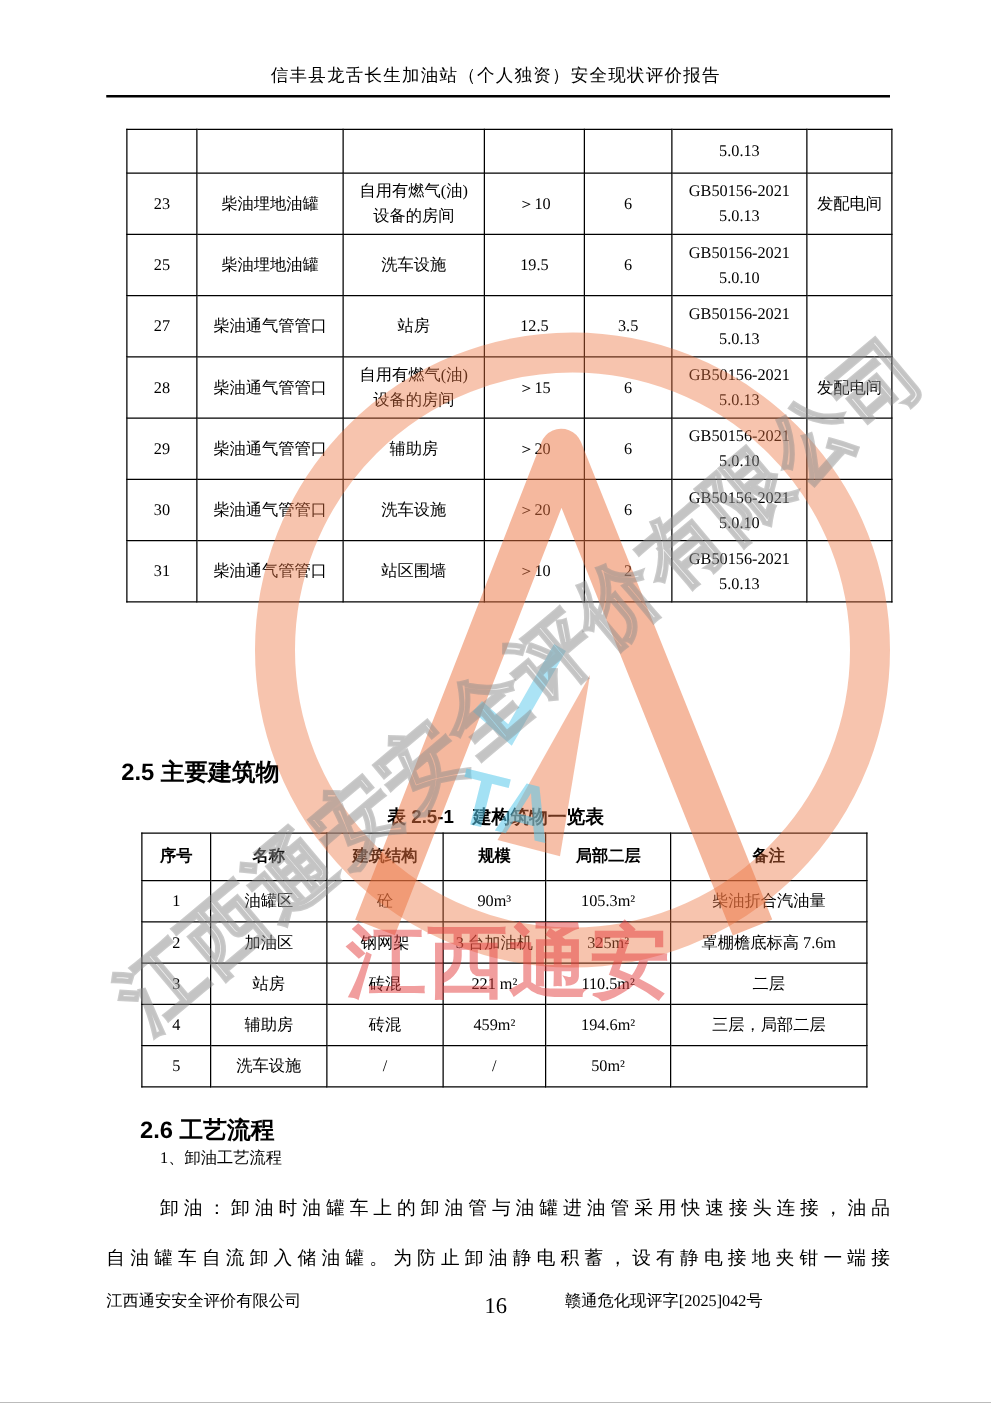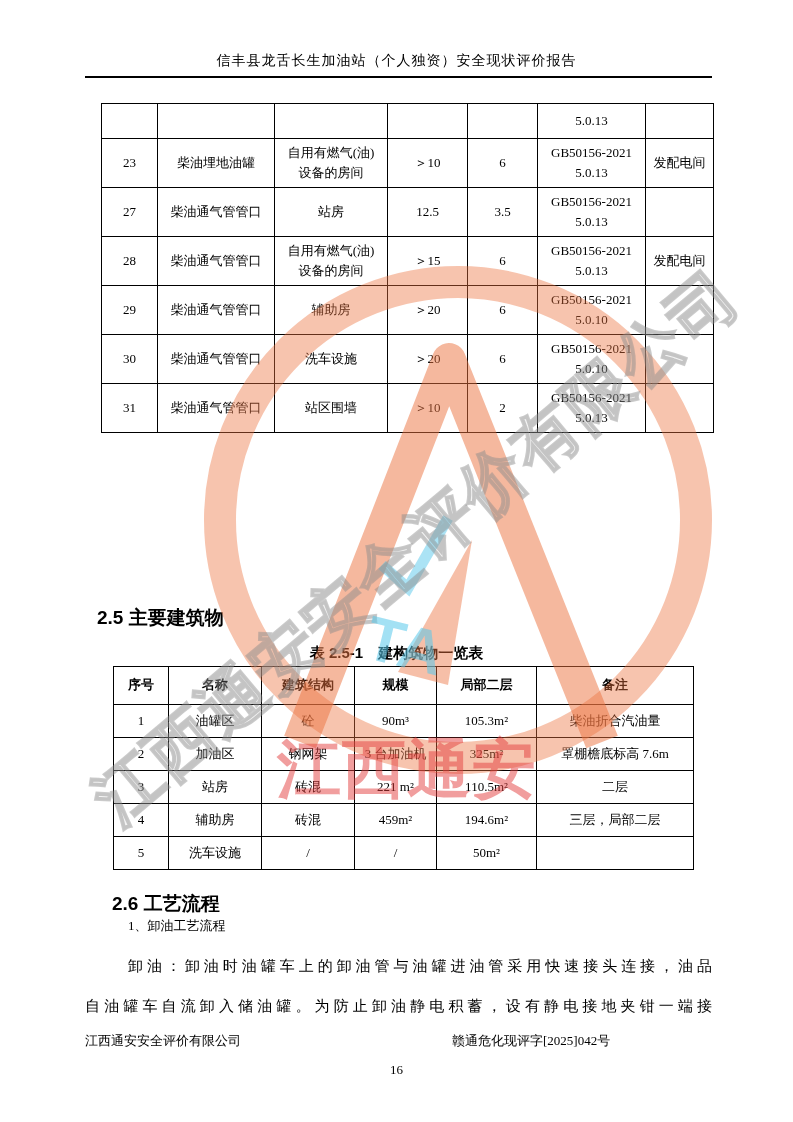--- a/index.html
+++ b/index.html
@@ -28,21 +28,21 @@
   .h25{top:593px;left:85px;}
   .h26{top:879px;left:100px;}
   .tbl-title{top:644px;left:0;width:793px;text-align:center;font-weight:bold;
              font-family:"Liberation Sans","DejaVu Sans",sans-serif;font-size:15px;}
   .sub-item{top:917px;left:128px;font-size:13px;}
   .para{font-size:15px;text-align:justify;text-align-last:justify;}
   .para1{top:957px;left:128px;width:584px;}
   .para2{top:997px;left:85px;width:627px;}
   
   .footer-left{top:1032px;left:85px;font-size:13px;}
-  .footer-page{top:1034px;left:0;width:793px;text-align:center;font-size:13px;margin-top:28px;}
+  .footer-page{top:1034px;left:0;width:793px;text-align:center;font-size:18px;}
   .footer-right{top:1032px;left:452px;width:260px;text-align:left;font-size:13px;}
   
   .wm{position:absolute;inset:0;pointer-events:none;z-index:5;}
   .wm-diag{
     position:absolute;left:75px;top:775px;font-size:66px;letter-spacing:2px;white-space:nowrap;
     font-family:"Liberation Sans","DejaVu Sans",sans-serif;font-weight:bold;
     color:rgba(160,160,160,0.12);-webkit-text-stroke:2px rgba(140,140,140,0.45);
     transform:rotate(-40deg);transform-origin:0 0;
   }
   .wm-red{
@@ -86,20 +86,30 @@
         <tr>
           <td>23</td>
           <td>柴油埋地油罐</td>
           <td>自用有燃气(油)
 设备的房间</td>
           <td>＞10</td>
           <td>6</td>
           <td>GB50156-2021
 5.0.13</td>
           <td>发配电间</td>
+        </tr>
+        <tr>
+          <td>25</td>
+          <td>柴油埋地油罐</td>
+          <td>洗车设施</td>
+          <td>19.5</td>
+          <td>6</td>
+          <td>GB50156-2021
+5.0.10</td>
+          <td></td>
         </tr>
         <tr>
           <td>27</td>
           <td>柴油通气管管口</td>
           <td>站房</td>
           <td>12.5</td>
           <td>3.5</td>
           <td>GB50156-2021
 5.0.13</td>
           <td></td>

